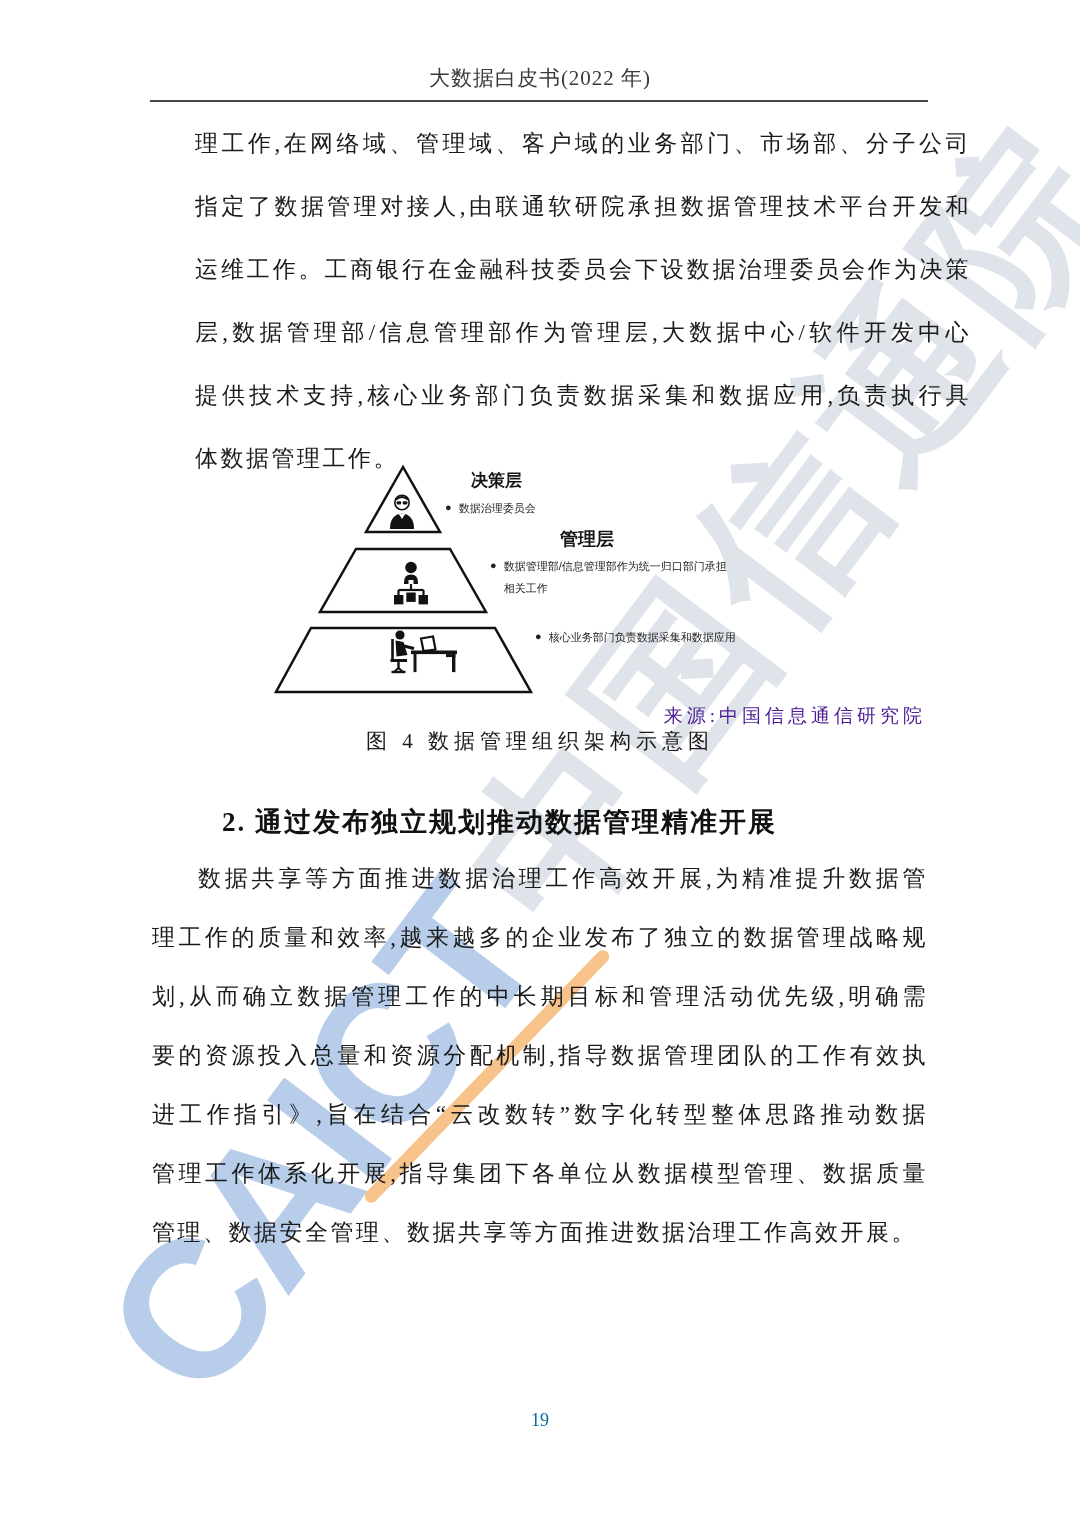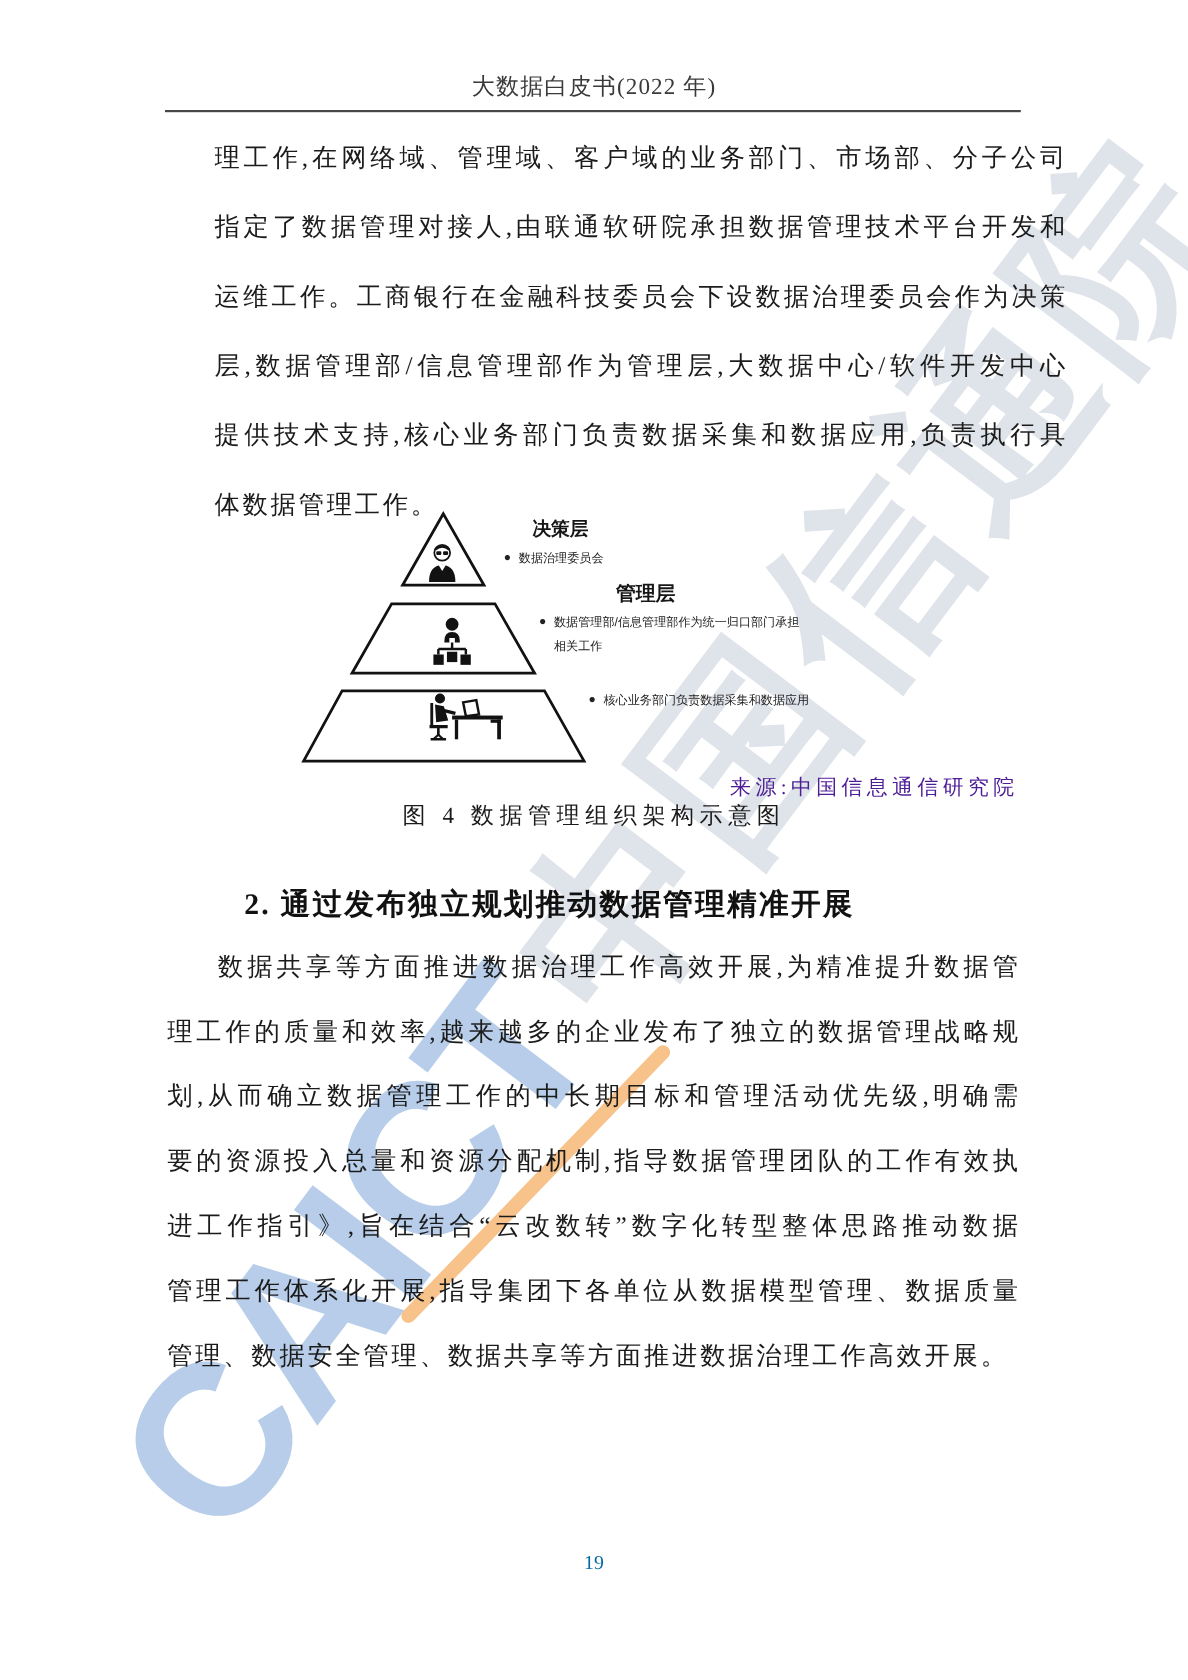--- a/index.html
+++ b/index.html
@@ -59,21 +59,21 @@
   .pyr polygon{fill:#ffffff; stroke:#121212; stroke-width:2.5px; stroke-linejoin:miter;}
   .dg-icon{position:absolute;}
   .icon-exec{left:237px; top:38px;}
   .icon-org{left:242px; top:106px;}
   .icon-desk{left:228px; top:175px;}
   .lvl{
     position:absolute;
     font-family:"Liberation Sans","DejaVu Sans",sans-serif; color:#1d1d1d;
   }
   .lvl-name{font-size:18px; font-weight:bold; line-height:24px; color:#161616;}
-  .lvl1{left:308px; top:14px;}
+  .lvl1{left:295px; top:14px;}
   .lvl1 .lvl-name{padding-left:26px; font-size:17px;}
   .lvl2{left:340px; top:72px;}
   .lvl2 .lvl-name{padding-left:70px;}
   .lvl3{left:385px; top:170px;}
   .lvl3 .lvl-name{padding-left:102px;}
   .bullet-row{display:flex; align-items:flex-start; font-size:11px; line-height:22px; margin-top:4px; color:#222;}
   .lvl3 .bullet-row{line-height:20px; margin-top:2px;}
   .dot{flex:0 0 auto; margin-right:7px;}
   .dot::before{content:"●"; font-size:11px; position:relative; top:-1px;}
   .lvl2 .bullet-text{width:228px;}

